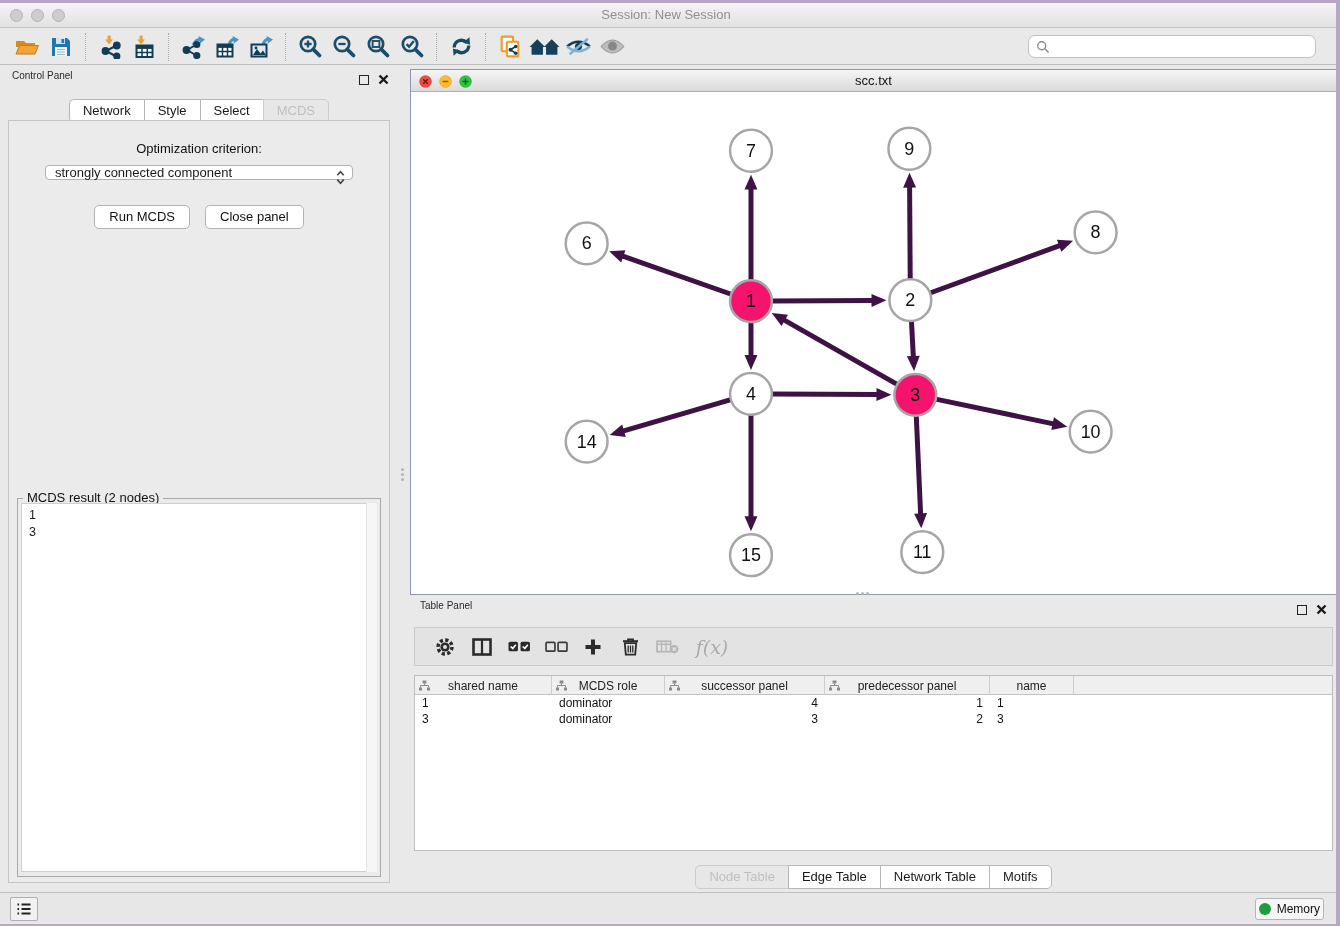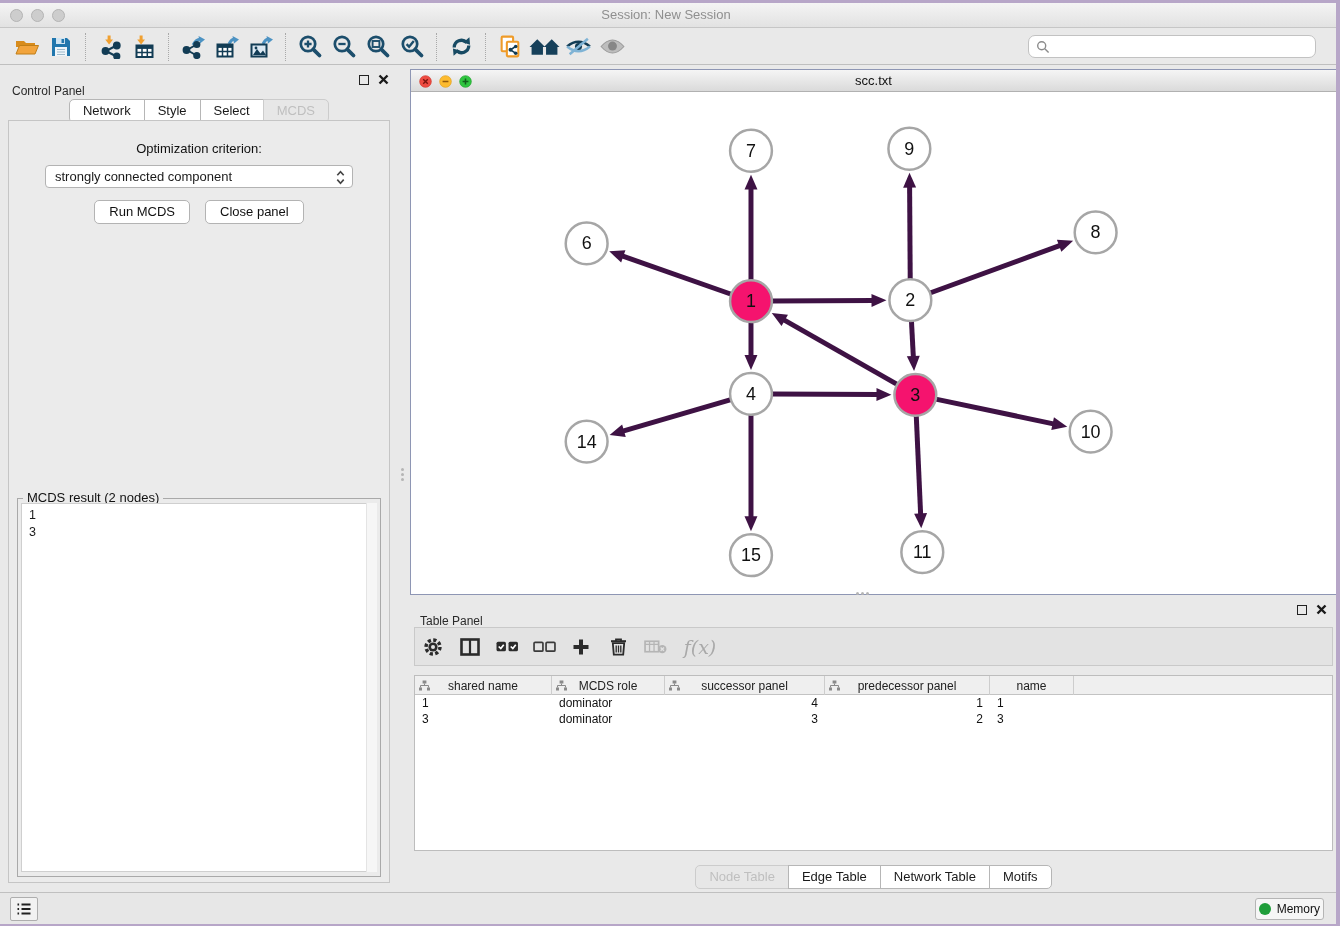--- a/index.html
+++ b/index.html
@@ -16,54 +16,54 @@
   
   .toolbar { position:absolute; left:0; right:0; top:26px; height:36px; background:#e9e9e9; border-bottom:1px solid #bfbfbf; display:flex; align-items:center; padding:0 10px; }
   .tb { width:34px; height:32px; display:flex; align-items:center; justify-content:center; background:none; border:none; cursor:default; }
   .sep { width:0; height:28px; border-left:1px dotted #a9a9a9; margin:0 7px; }
   .search-box { margin-left:auto; margin-right:10px; width:288px; height:23px; background:#fff; border:1px solid #c2c2c2; border-radius:7px; display:flex; align-items:center; padding:0 7px; gap:5px; }
   .search-box input { border:none; outline:none; flex:1; font-size:12px; background:transparent; font-family:inherit; }
 
   
   .control-panel { position:absolute; left:5px; top:66px; width:388px; height:824px; }
   .panel-head { position:relative; height:26px; }
-  .panel-title { position:absolute; left:7px; top:15px; font-size:12px; color:#2a2a2a; }
+  .panel-title { position:absolute; left:7px; top:1px; font-size:10px; color:#2a2a2a; }
   .panel-btns { position:absolute; right:4px; top:5px; display:flex; gap:9px; align-items:center; }
   .float-ic { width:10px; height:10px; border:1.6px solid #222; display:inline-block; background:transparent; }
   .tabs-row { position:absolute; left:0; right:0; top:30px; display:flex; justify-content:center; }
   .tab { background:#fff; border:1px solid #b6b6b6; padding:3px 13px 4px; font-size:13px; color:#1a1a1a; margin-left:-1px; white-space:nowrap; }
   .tab:first-child { border-radius:5px 0 0 5px; margin-left:0; }
   .tab:last-child { border-radius:0 5px 5px 0; }
   .tab.active { background:#e7e7e7; color:#bfbfbf; border-color:#cccccc; }
   .cp-content { position:absolute; left:3px; right:3px; top:51px; bottom:10px; background:#ebebeb; border:1px solid #c5c5c5; }
   .opt-label { text-align:center; margin-top:20px; font-size:13px; color:#111; }
-  .dropdown { margin:9px auto 0; width:308px; height:23px; background:#fff; border:1px solid #b3b3b3; border-radius:4px; display:flex; align-items:center; padding:0 22px 0 9px; font-size:13px; position:relative; }
+  .dropdown { margin:9px auto 0; width:308px; height:15px; background:#fff; border:1px solid #b3b3b3; border-radius:4px; display:flex; align-items:center; padding:0 22px 0 9px; font-size:13px; position:relative; }
   .dd-chev { position:absolute; right:7px; top:4px; }
-  .btn-row { display:flex; justify-content:center; gap:15px; margin-top:12px; }
+  .btn-row { display:flex; justify-content:center; gap:15px; margin-top:25px; }
   .mac-btn { background:#fff; border:1px solid #b3b3b3; border-radius:5px; padding:3px 14px 4px; font-size:13px; color:#111; font-family:inherit; }
   .result-group { position:absolute; left:8px; right:8px; top:377px; bottom:5px; border:1px solid #a9a9a9; }
   .result-legend { position:absolute; left:5px; top:-9px; background:#ebebeb; padding:0 4px; font-size:13px; color:#111; }
   .result-list { position:absolute; left:3px; right:3px; top:4px; bottom:4px; background:#fff; border:1px solid #cfcfcf; font-size:12.5px; padding:3px 0 0 7px; line-height:17px; position:absolute; }
   .scroll-track { position:absolute; right:0; top:0; bottom:0; width:11px; background:#f6f6f6; border-left:1px solid #e4e4e4; }
 
   
   .net-window { position:absolute; left:410px; top:66px; width:927px; height:526px; border:1px solid #8e96b4; background:#fff; }
   .net-titlebar { position:absolute; left:0; right:0; top:0; height:22px; background:linear-gradient(#f5f5f5,#dadada); border-bottom:1px solid #b1b1b1; }
   .net-lights { position:absolute; left:8px; top:5px; display:flex; gap:7px; }
   .net-title { position:absolute; left:0; right:0; top:3px; text-align:center; font-size:13px; color:#111; }
   .net-canvas { position:absolute; left:0; right:0; top:23px; bottom:0; background:#fff; }
 
   
   .grip-v { position:absolute; left:399px; top:462px; width:6px; height:18px; display:flex; flex-direction:column; gap:2px; align-items:center; justify-content:center; }
   .grip-v i, .grip-h i { width:3px; height:3px; background:#b5b5b5; border-radius:50%; }
   .grip-h { position:absolute; left:852px; top:587px; width:20px; height:6px; display:flex; gap:2px; align-items:center; justify-content:center; }
 
   
   .table-panel { position:absolute; left:410px; top:596px; width:927px; height:294px; }
-  .tp-toolbar { position:absolute; left:4px; right:4px; top:28px; height:39px; background:#e3e3e3; border:1px solid #c9c9c9; display:flex; align-items:center; gap:9px; padding-left:4px; }
+  .tp-toolbar { position:absolute; left:4px; right:4px; top:28px; height:39px; background:#e3e3e3; border:1px solid #c9c9c9; display:flex; align-items:center; gap:9px; padding-left:16px; }
   .tp-btn { width:28px; height:28px; display:flex; align-items:center; justify-content:center; background:none; border:none; }
   .fx-label { font-family:"DejaVu Serif","Liberation Serif",serif; font-style:italic; color:#a9a9a9; font-size:19px; }
   .table-box { position:absolute; left:4px; right:4px; top:76px; height:176px; background:#fff; border:1px solid #bdbdbd; overflow:hidden; }
   .thead { display:flex; background:#efefef; border-bottom:1px solid #c3c3c3; height:19px; }
   .th { display:flex; align-items:center; justify-content:center; position:relative; border-right:1px solid #cdcdcd; font-size:12px; color:#222; height:19px; }
   .th .tree-ic { position:absolute; left:4px; top:4px; }
   .tr { display:flex; height:16px; }
   .td { font-size:12px; color:#111; padding:1px 7px 0; white-space:nowrap; overflow:hidden; }
   .td.right { text-align:right; }
   .td.left { text-align:left; }

